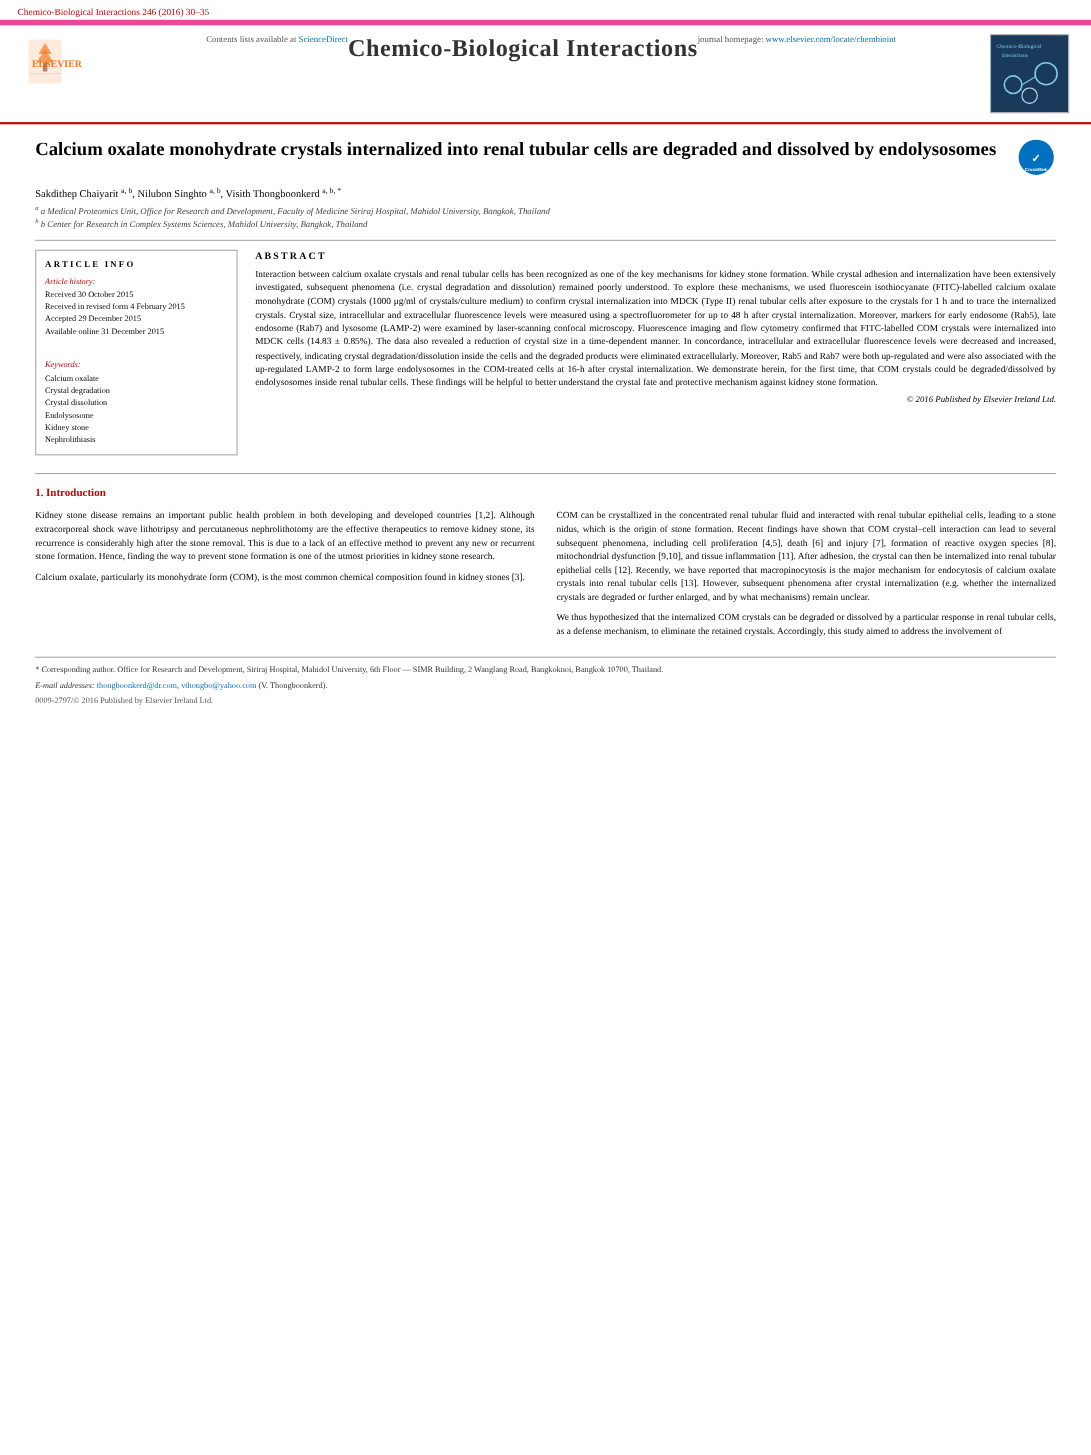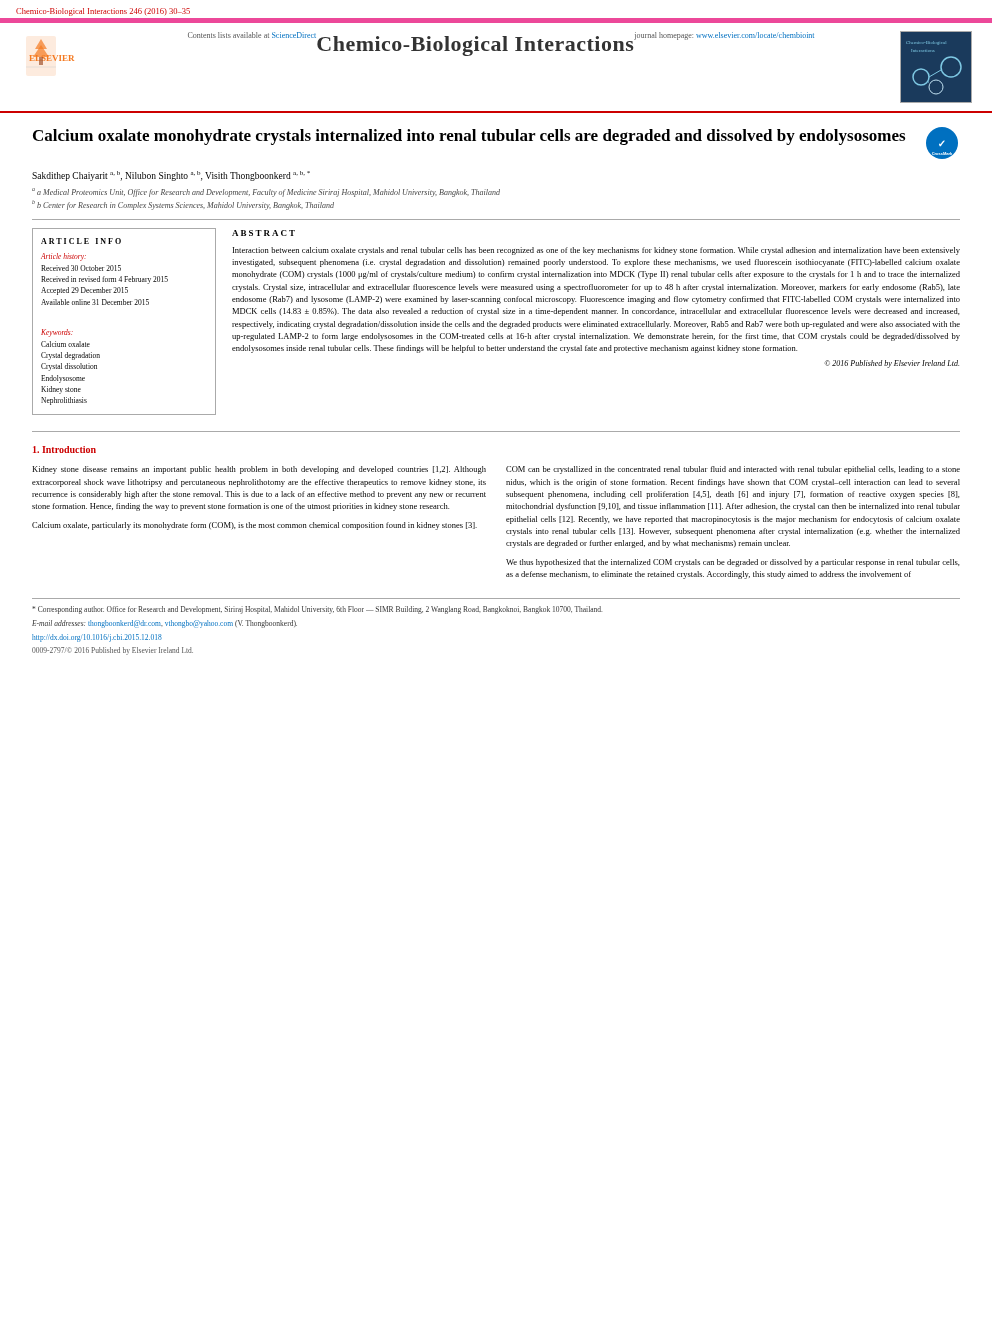--- a/index.html
+++ b/index.html
@@ -454,21 +454,18 @@
     <div class="footnote-area">
       <p class="footnote-text">
         * Corresponding author. Office for Research and Development, Siriraj Hospital, Mahidol University, 6th Floor — SIMR Building, 2 Wanglang Road, Bangkoknoi, Bangkok 10700, Thailand.
       </p>
       <p class="footnote-text">
         <em>E-mail addresses:</em>
         <a class="footnote-link" href="#">thongboonkerd@dr.com</a>,
         <a class="footnote-link" href="#">vthongbo@yahoo.com</a>
         <span>(V. Thongboonkerd).</span>
       </p>
-      <p class="doi-line">
-        <a class="footnote-link" href="#">http://dx.doi.org/10.1016/j.cbi.2015.12.018</a>
-      </p>
       <p class="bottom-bar">0009-2797/© 2016 Published by Elsevier Ireland Ltd.</p>
     </div>
 
   </div>
 
 </div>
 
 </body></html>

